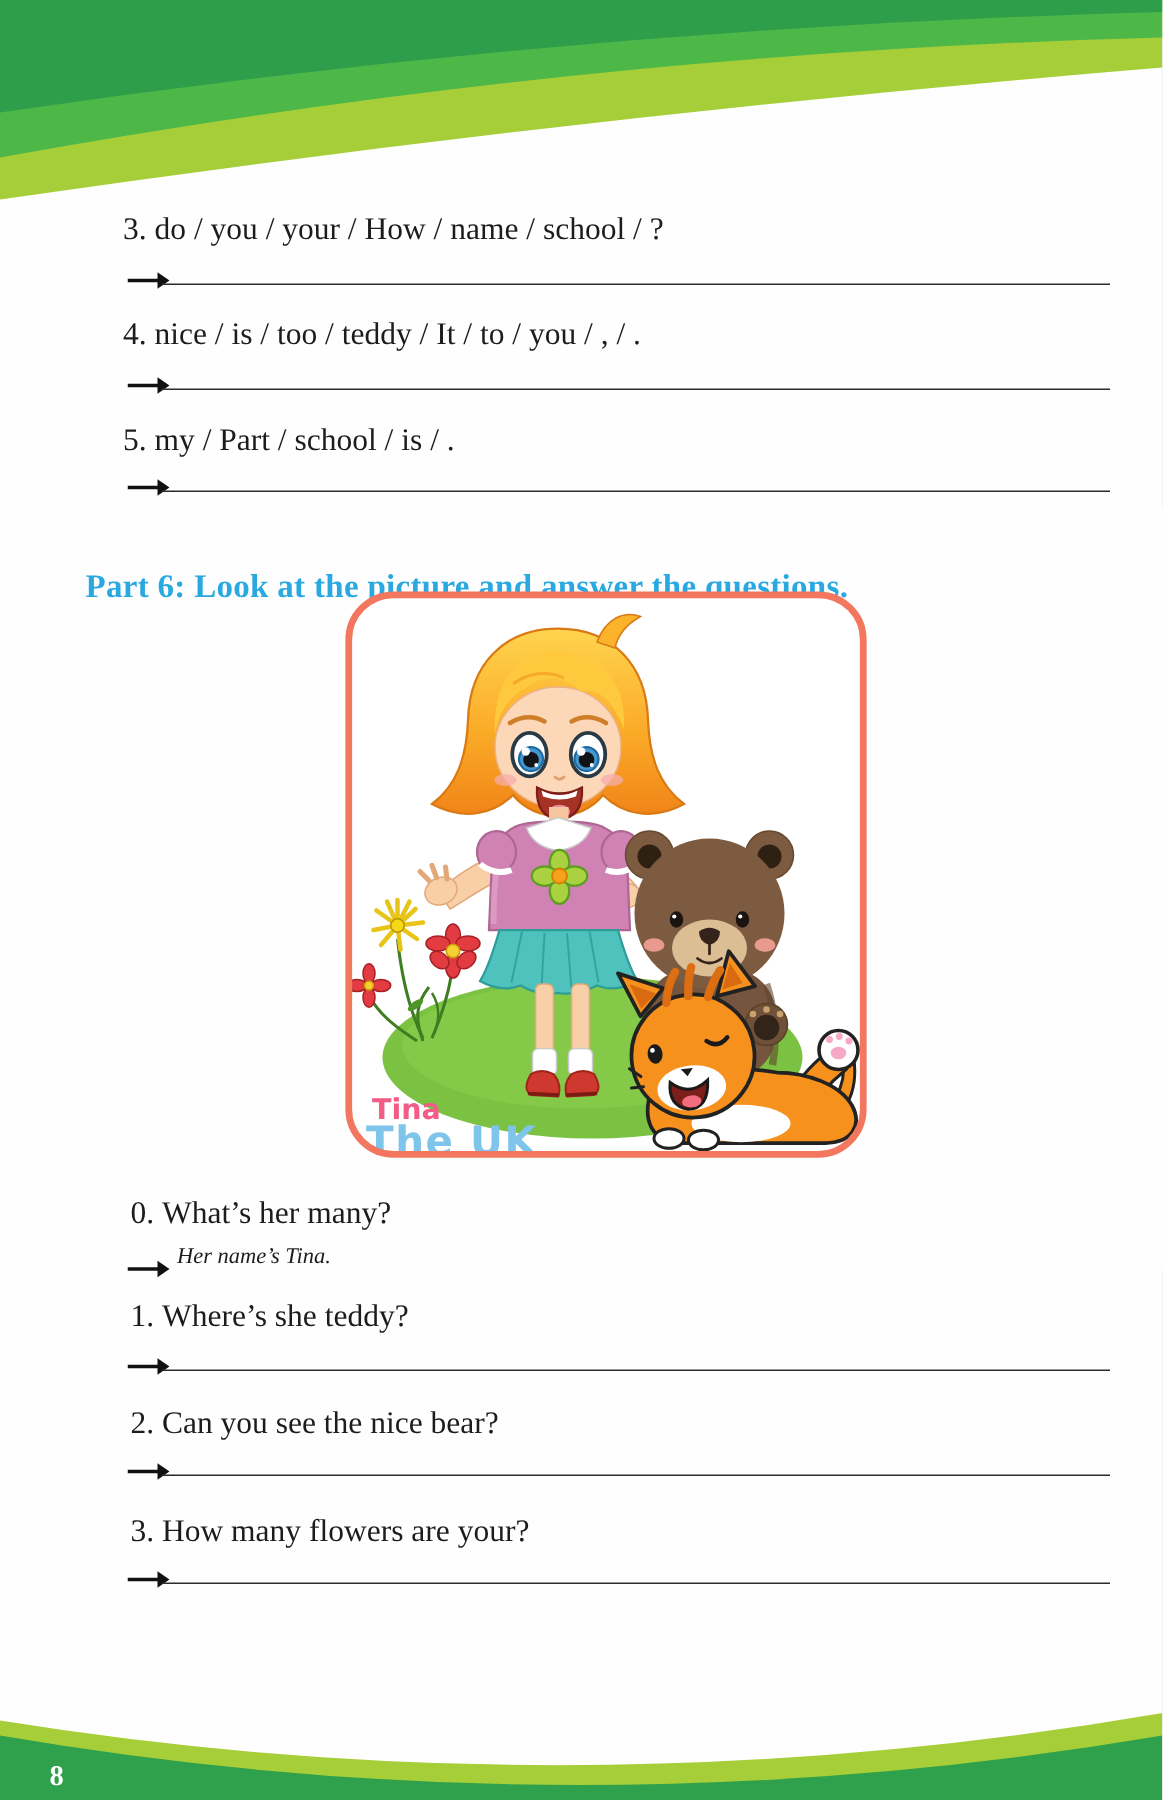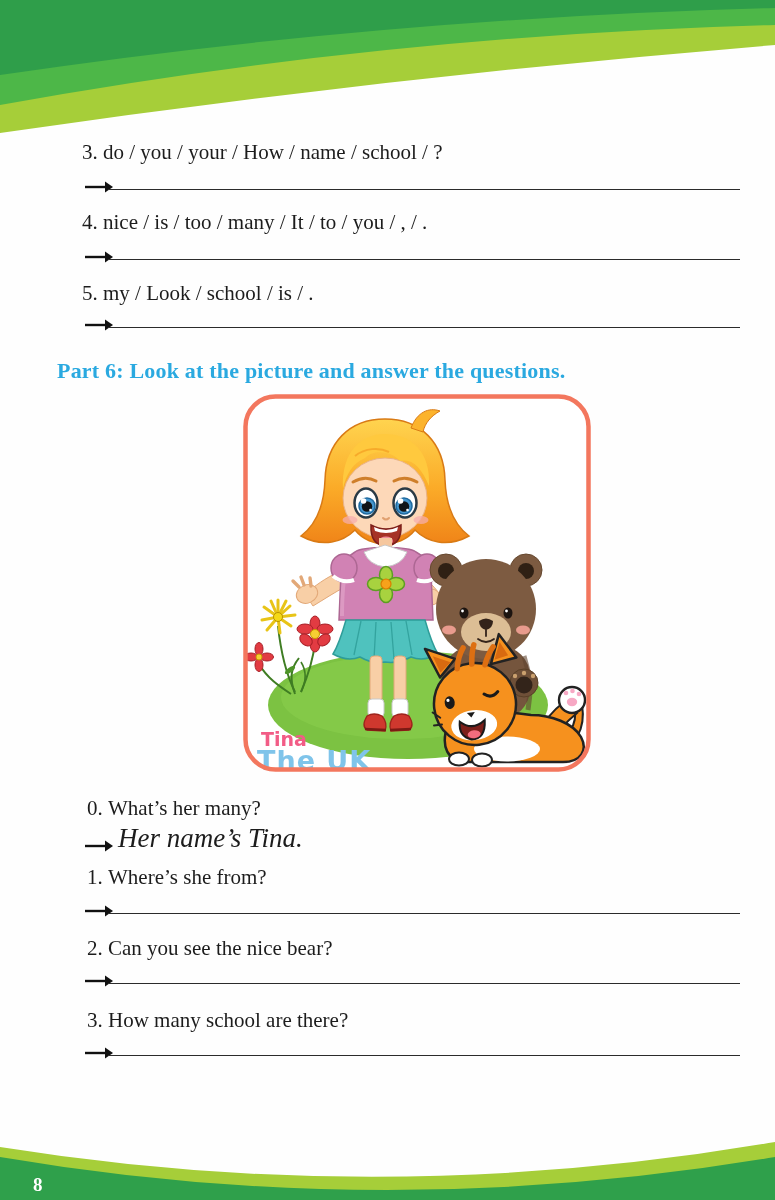--- a/index.html
+++ b/index.html
@@ -16,28 +16,28 @@
   .ftr-svg{position:absolute;bottom:0;left:0;display:block;}
 
   .ex-row{position:absolute;left:82px;right:35px;display:flex;font-size:21px;line-height:24px;}
   .q-row{position:absolute;left:87px;right:35px;display:flex;font-size:21px;line-height:24px;}
   .num{flex:none;width:21px;}
   .txt{flex:1;}
 
   .ans-row{position:absolute;left:85px;right:35px;height:24px;}
   .ans-row .arrow{position:absolute;left:0;top:13px;}
   .ans-row .blank{position:absolute;left:23px;right:0;top:0;height:22px;border-bottom:1.7px solid #2b2b2b;}
-  .ans-row .ans-text{position:absolute;left:33px;top:0;font-size:27px;line-height:24px;font-style:italic;}
+  .ans-row .ans-text{position:absolute;left:33px;top:0;font-size:15px;line-height:24px;font-style:italic;}
 
   .part-heading{
-    position:absolute;left:57px;top:359px;
+    position:absolute;left:57px;top:379px;
     font-size:22px;font-weight:bold;color:#2aa9e0;
     line-height:24px;letter-spacing:.2px;
   }
-  .picture-box{position:absolute;left:243px;top:394px;width:316px;height:378px;}
+  .picture-box{position:absolute;left:230px;top:394px;width:316px;height:378px;}
   .page-num{
     position:absolute;left:33px;top:1174px;
     font-size:19px;font-weight:bold;color:#ffffff;z-index:3;
   }
 </style>
 </head>
 <body>
 
 <div class="page">
 
@@ -54,33 +54,33 @@
   <div class="ans-row" style="top:167px">
     <svg class="arrow" width="28" height="14" viewBox="0 0 28 14">
         <line x1="0" y1="7" x2="21" y2="7" stroke="#111" stroke-width="2.4"></line>
         <polygon points="20,1.5 28,7 20,12.5" fill="#111"></polygon>
       </svg>
     <span class="blank"></span>
   </div>
 
   <div class="ex-row" style="top:210px">
     <span class="num">4.</span>
-    <span class="txt">nice / is / too / many / It / to / you / , / .</span>
+    <span class="txt">nice / is / too / teddy / It / to / you / , / .</span>
   </div>
   <div class="ans-row" style="top:237px">
     <svg class="arrow" width="28" height="14" viewBox="0 0 28 14">
         <line x1="0" y1="7" x2="21" y2="7" stroke="#111" stroke-width="2.4"></line>
         <polygon points="20,1.5 28,7 20,12.5" fill="#111"></polygon>
       </svg>
     <span class="blank"></span>
   </div>
 
   <div class="ex-row" style="top:281px">
     <span class="num">5.</span>
-    <span class="txt">my / Look / school / is / .</span>
+    <span class="txt">my / Part / school / is / .</span>
   </div>
   <div class="ans-row" style="top:305px">
     <svg class="arrow" width="28" height="14" viewBox="0 0 28 14">
         <line x1="0" y1="7" x2="21" y2="7" stroke="#111" stroke-width="2.4"></line>
         <polygon points="20,1.5 28,7 20,12.5" fill="#111"></polygon>
       </svg>
     <span class="blank"></span>
   </div>
 
   <div class="part-heading">Part 6: Look at the picture and answer the questions.</div>
@@ -287,21 +287,21 @@
   <div class="ans-row" style="top:826px">
     <svg class="arrow" width="28" height="14" viewBox="0 0 28 14">
         <line x1="0" y1="7" x2="21" y2="7" stroke="#111" stroke-width="2.4"></line>
         <polygon points="20,1.5 28,7 20,12.5" fill="#111"></polygon>
       </svg>
     <span class="ans-text">Her name’s Tina.</span>
   </div>
 
   <div class="q-row" style="top:865px">
     <span class="num">1.</span>
-    <span class="txt">Where’s she from?</span>
+    <span class="txt">Where’s she teddy?</span>
   </div>
   <div class="ans-row" style="top:891px">
     <svg class="arrow" width="28" height="14" viewBox="0 0 28 14">
         <line x1="0" y1="7" x2="21" y2="7" stroke="#111" stroke-width="2.4"></line>
         <polygon points="20,1.5 28,7 20,12.5" fill="#111"></polygon>
       </svg>
     <span class="blank"></span>
   </div>
 
   <div class="q-row" style="top:936px">
@@ -311,21 +311,21 @@
   <div class="ans-row" style="top:961px">
     <svg class="arrow" width="28" height="14" viewBox="0 0 28 14">
         <line x1="0" y1="7" x2="21" y2="7" stroke="#111" stroke-width="2.4"></line>
         <polygon points="20,1.5 28,7 20,12.5" fill="#111"></polygon>
       </svg>
     <span class="blank"></span>
   </div>
 
   <div class="q-row" style="top:1008px">
     <span class="num">3.</span>
-    <span class="txt">How many school are there?</span>
+    <span class="txt">How many flowers are your?</span>
   </div>
   <div class="ans-row" style="top:1033px">
     <svg class="arrow" width="28" height="14" viewBox="0 0 28 14">
         <line x1="0" y1="7" x2="21" y2="7" stroke="#111" stroke-width="2.4"></line>
         <polygon points="20,1.5 28,7 20,12.5" fill="#111"></polygon>
       </svg>
     <span class="blank"></span>
   </div>
 
   <svg class="ftr-svg" width="775" height="60" viewBox="0 0 775 60" aria-hidden="true">

